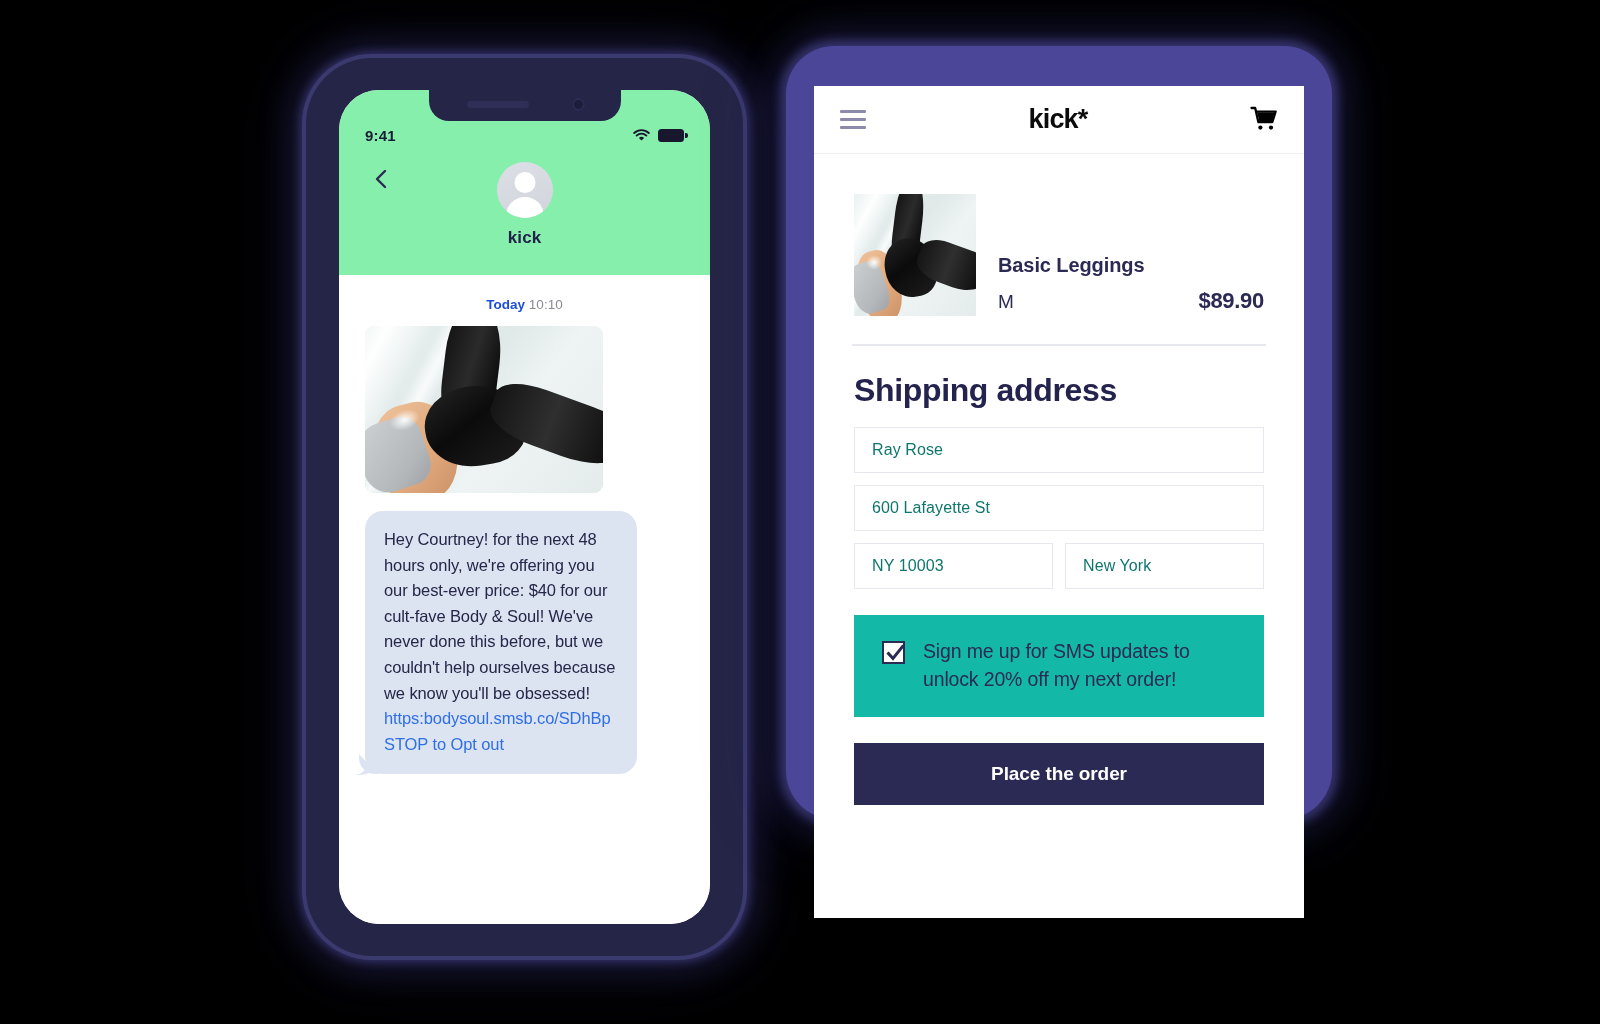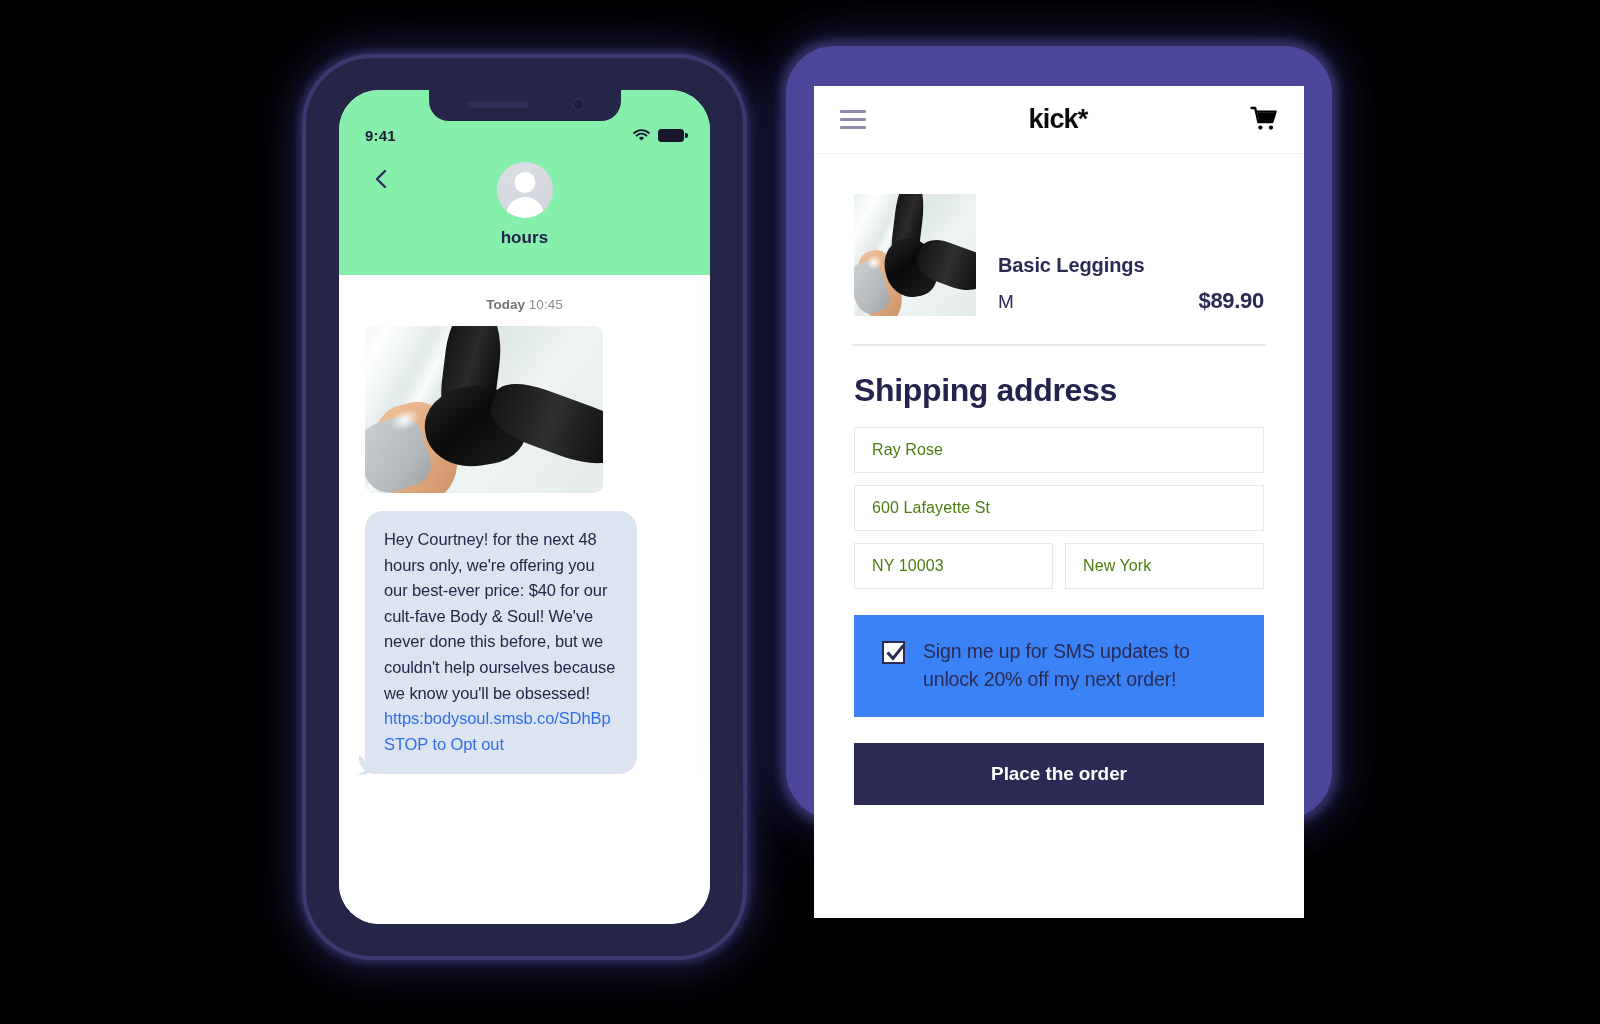--- a/index.html
+++ b/index.html
@@ -74,21 +74,21 @@
     margin: 0 auto; position:relative; overflow:hidden;
   }
   .avatar::before{ content:""; position:absolute; left:50%; top:10px; transform:translateX(-50%);
     width:21px;height:21px;border-radius:50%;background:#fff; }
   .avatar::after{ content:""; position:absolute; left:50%; top:35px; transform:translateX(-50%);
     width:38px;height:30px;border-radius:19px 19px 0 0;background:#fff; }
   .chat-name { margin-top: 10px; font-size:17px; font-weight:700; color:#22224a; letter-spacing:.1px;}
 
   .chat-body { padding: 0 0 0 0; background:#fff; height: 649px; position:relative;}
   .daystamp { text-align:center; padding: 22px 0 14px; font-size:13.5px; color:#8b8b95; }
-  .daystamp b { color:#737373; font-weight:700; }
+  .daystamp b { color:#1d4ed8; font-weight:700; }
   .msg-img {
     margin-left: 26px; width: 238px; height: 167px; border-radius: 9px;
     overflow:hidden; position:relative; background:#e7efee;
   }
   .photo { position:absolute; inset:0; overflow:hidden; }
   .photo .bgwash { position:absolute; inset:0;
     background: linear-gradient(128deg,#e9f1f0 0%, #dfe9e8 40%, #eef4f3 60%, #e4eceb 100%); }
   .photo .streak1 { position:absolute; left:-30%; top:-20%; width:34%; height:160%;
     background: linear-gradient(90deg,rgba(255,255,255,0) 0%,rgba(255,255,255,.95) 50%,rgba(255,255,255,0) 100%);
     transform: rotate(28deg); }
@@ -165,27 +165,27 @@
   .prod-line2 { display:flex; justify-content:space-between; align-items:baseline; margin-top: 11px;}
   .prod-size { font-size:19px; color:#2a2a55; font-weight:500;}
   .prod-price { font-size:22px; color:#2a2a55; font-weight:700; letter-spacing:-.3px;}
   .rule { height:1.5px; background:#e7e9ef; margin: 28px 38px 0 38px;}
 
   .sec-title { font-size:32px; font-weight:800; color:#23234e; padding: 26px 40px 0 40px; letter-spacing:-.35px;}
   .form { padding: 18px 40px 0 40px; }
   .field {
     height: 46px; border:1.5px solid #e6e8ee; background:#fff;
     display:flex; align-items:center; padding: 0 17px;
-    font-size:16px; color:#4d7c0f; margin-bottom: 12px; letter-spacing:.1px;
+    font-size:16px; color:#0f766e; margin-bottom: 12px; letter-spacing:.1px;
   }
   .field-row { display:flex; gap:12px; }
   .field-row .field { flex:1; }
 
   .optin {
-    margin: 14px 40px 0 40px; background:#3b82f6;
+    margin: 14px 40px 0 40px; background:#14b8a6;
     padding: 22px 24px 24px 28px; display:flex; gap:18px; align-items:flex-start;
   }
   .checkbox {
     width:23px;height:23px;border:2px solid #2a2a55;background:#fff;
     position:relative; flex:0 0 auto; margin-top:4px; cursor:pointer;
   }
   .checkbox svg{ position:absolute; left:1px; top:0px;}
   .optin-text { font-size:19.5px; line-height:28px; color:#2a2a55; font-weight:500; letter-spacing:-.15px;}
 
   .cta {
@@ -218,28 +218,28 @@
           </div>
         </div>
 
         <div class="chat-nav">
           <span class="back-chevron">
             <svg width="22" height="22" viewBox="0 0 22 22">
               <path d="M14 3 L6 11 L14 19" stroke="#2a2a55" stroke-width="2.4" fill="none" stroke-linecap="round" stroke-linejoin="round"></path>
             </svg>
           </span>
           <div class="avatar"></div>
-          <div class="chat-name">hours</div>
+          <div class="chat-name">kick</div>
         </div>
       </div>
 
       <div class="chat-body">
         <div class="daystamp">
           <b>Today</b>
-          <span>10:45</span>
+          <span>10:10</span>
         </div>
 
         <div class="msg-img">
           <div class="photo">
             <div class="bgwash"></div>
             <div class="streak1"></div>
             <div class="streak2"></div>
             <div class="skin"></div>
             <div class="top-grey"></div>
             <div class="leg-a"></div>

